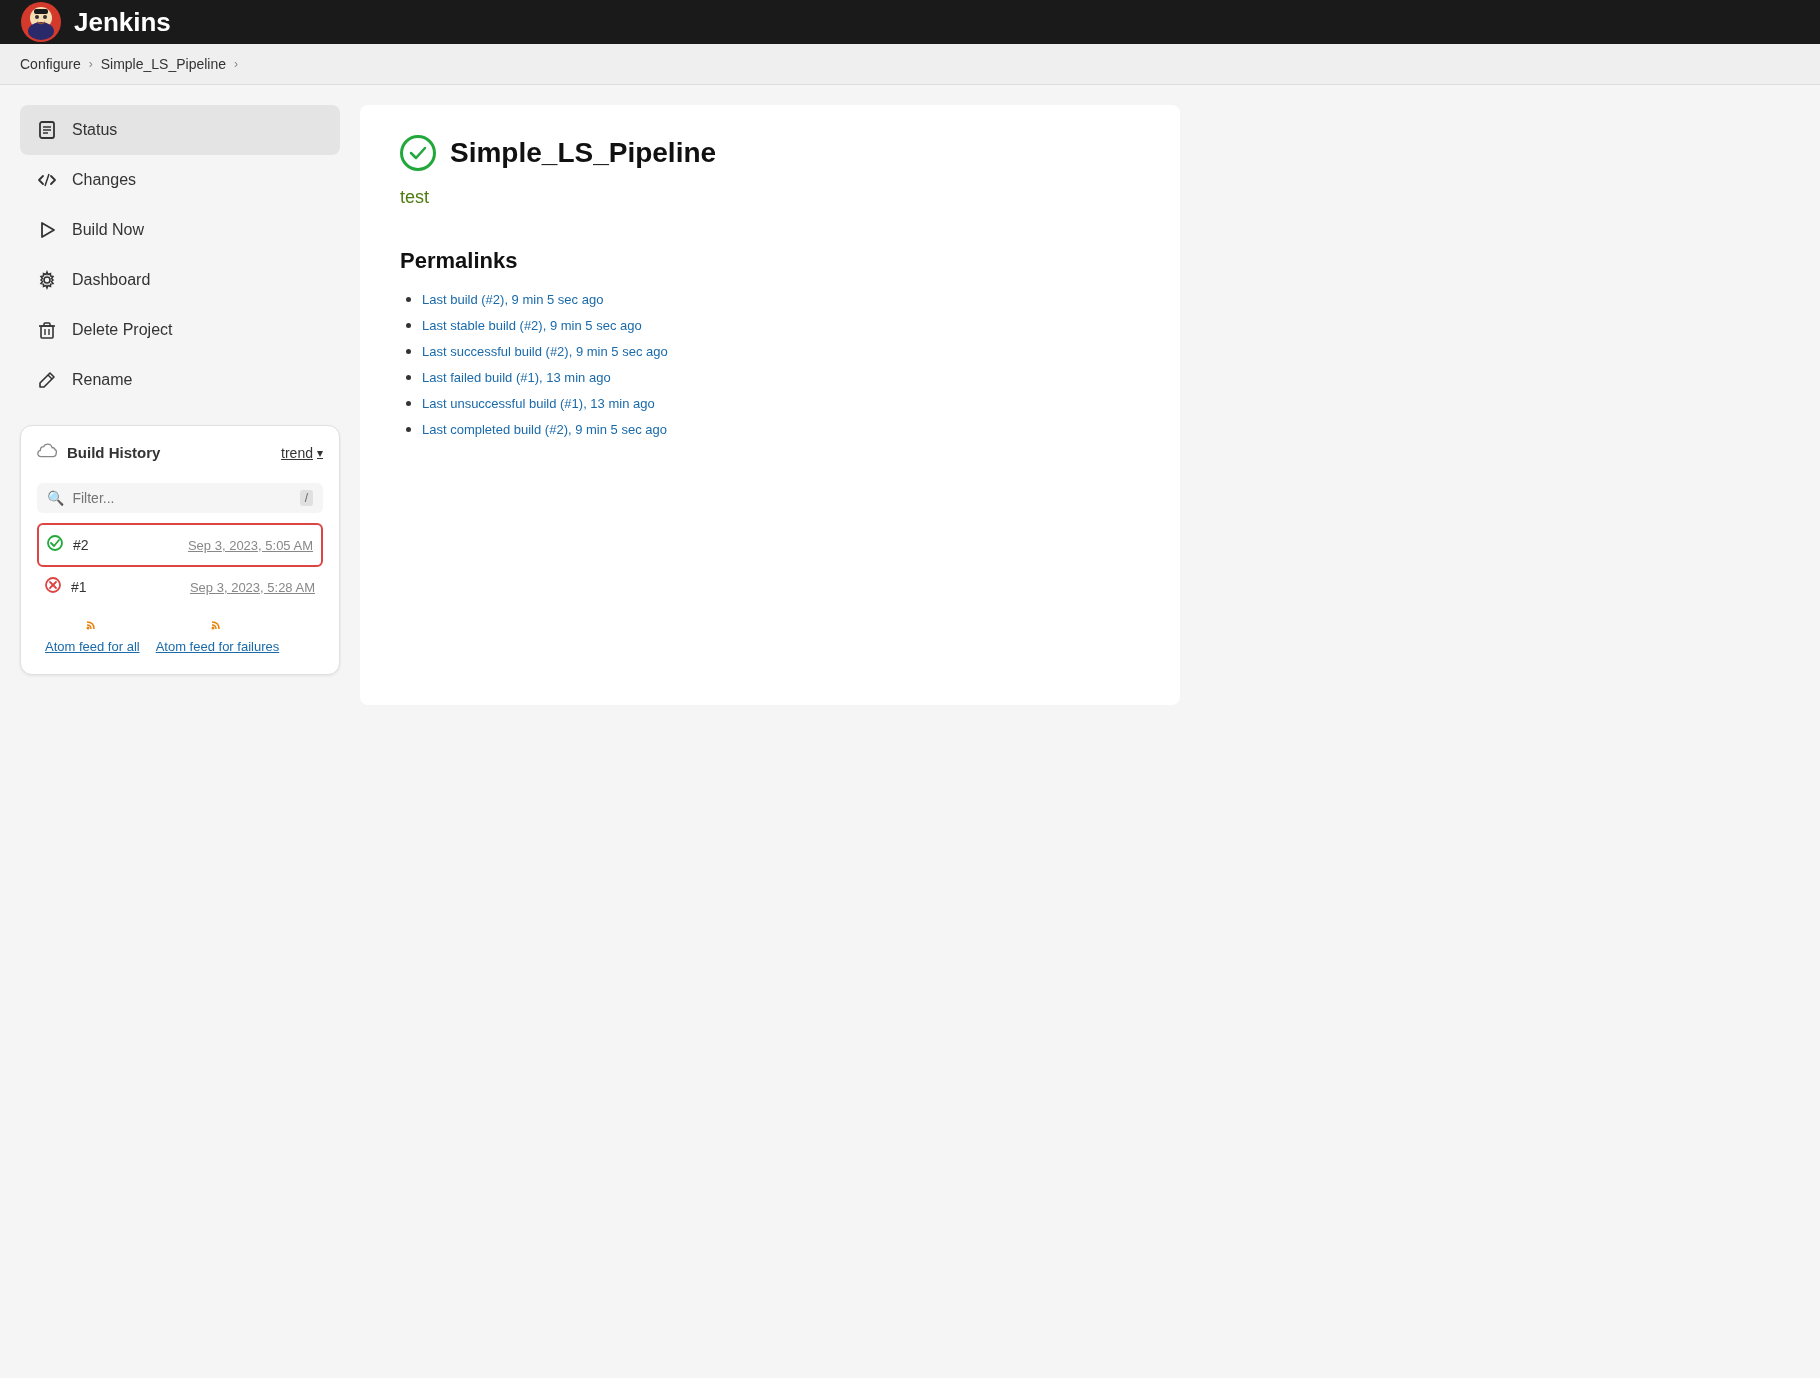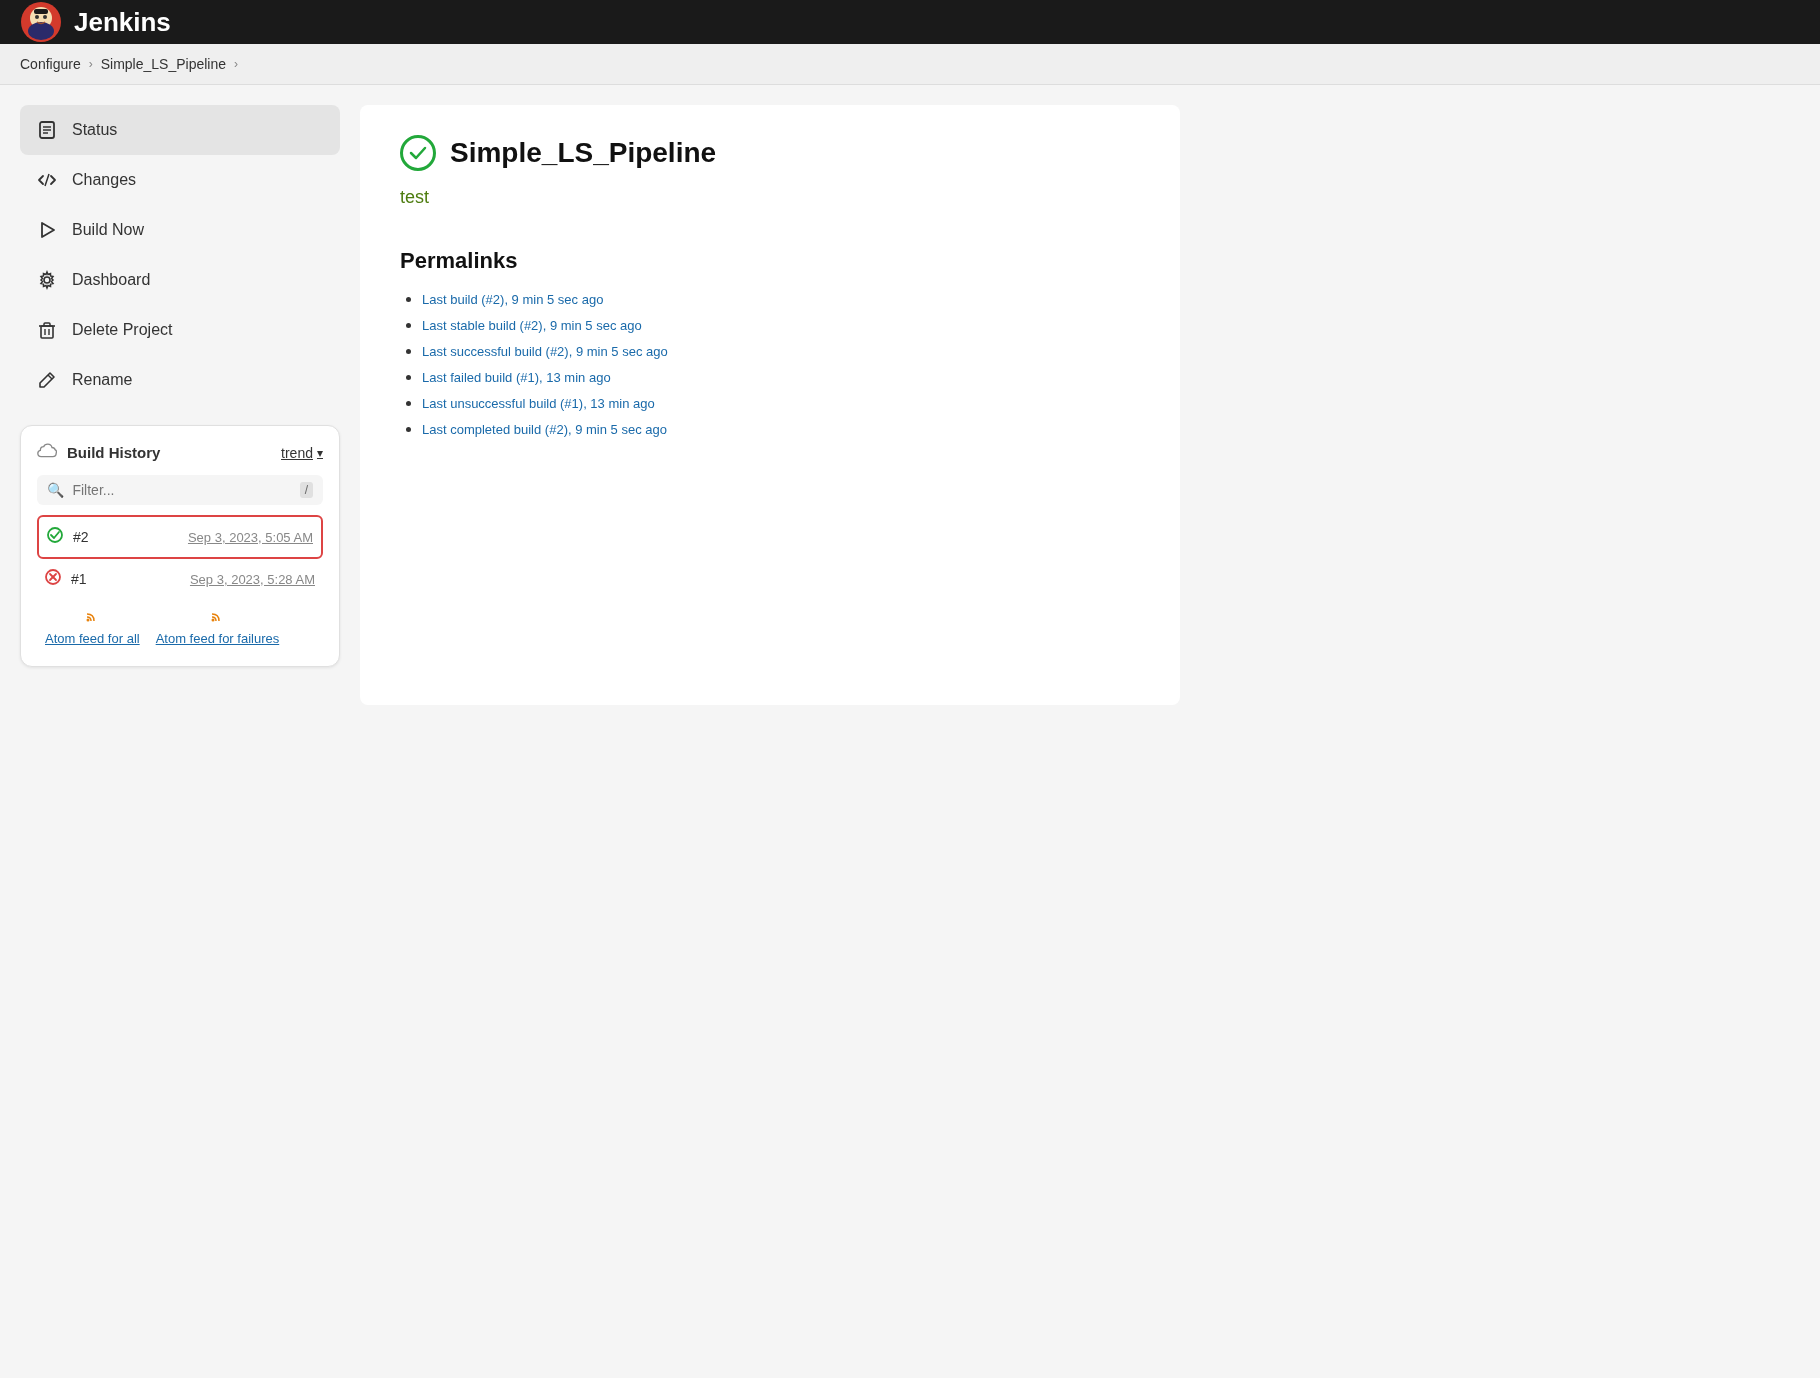--- a/index.html
+++ b/index.html
@@ -91,21 +91,21 @@
       background: white;
       border-radius: 12px;
       border: 1px solid #e0e0e0;
       padding: 16px;
       box-shadow: 0 1px 3px rgba(0,0,0,0.08);
     }
     .build-history-header {
       display: flex;
       align-items: center;
       gap: 10px;
-      margin-bottom: 12px;
+      margin-bottom: 20px;
     }
     .cloud-icon {
       font-size: 18px;
       color: #888;
     }
     .build-history-title {
       font-size: 15px;
       font-weight: 600;
       flex: 1;
     }

